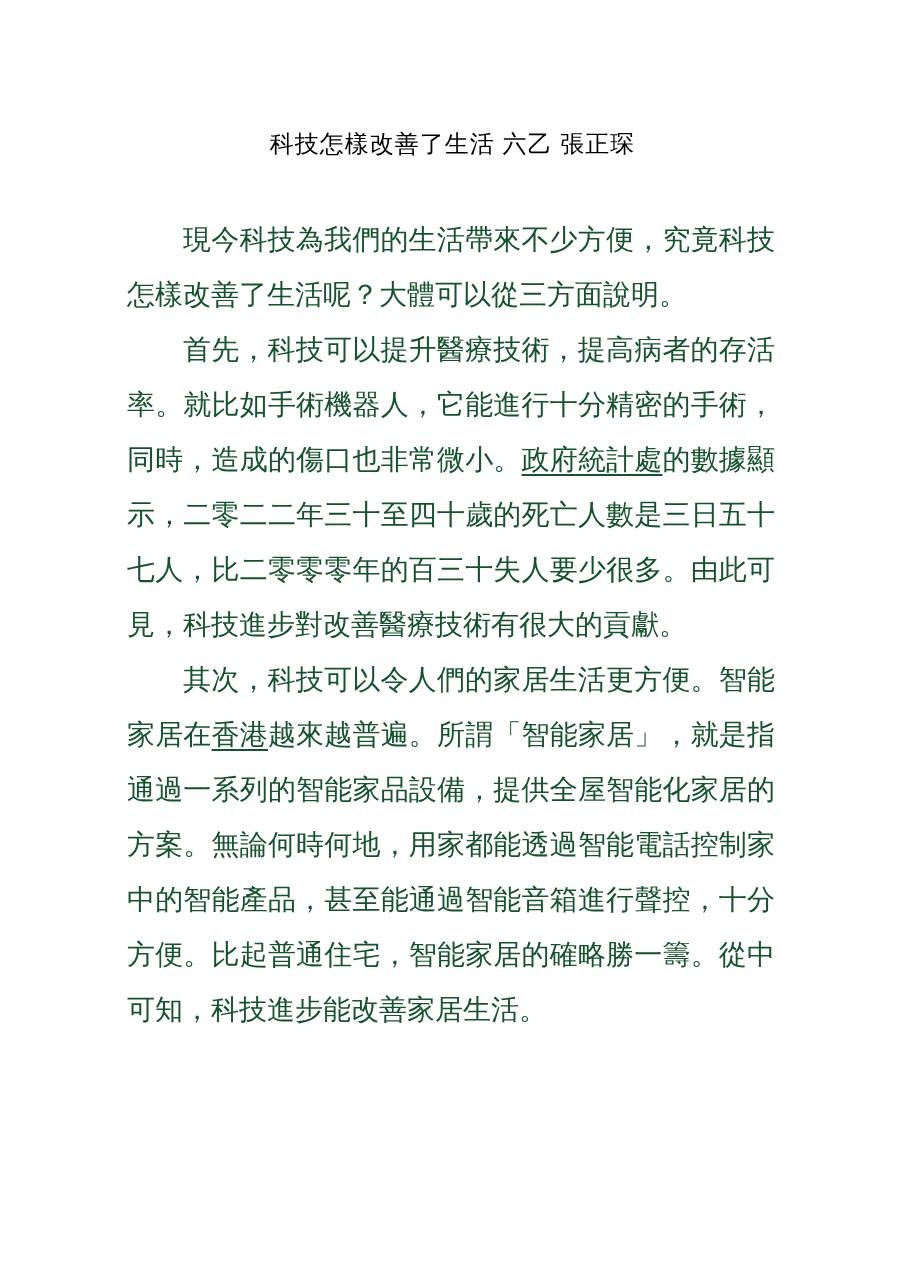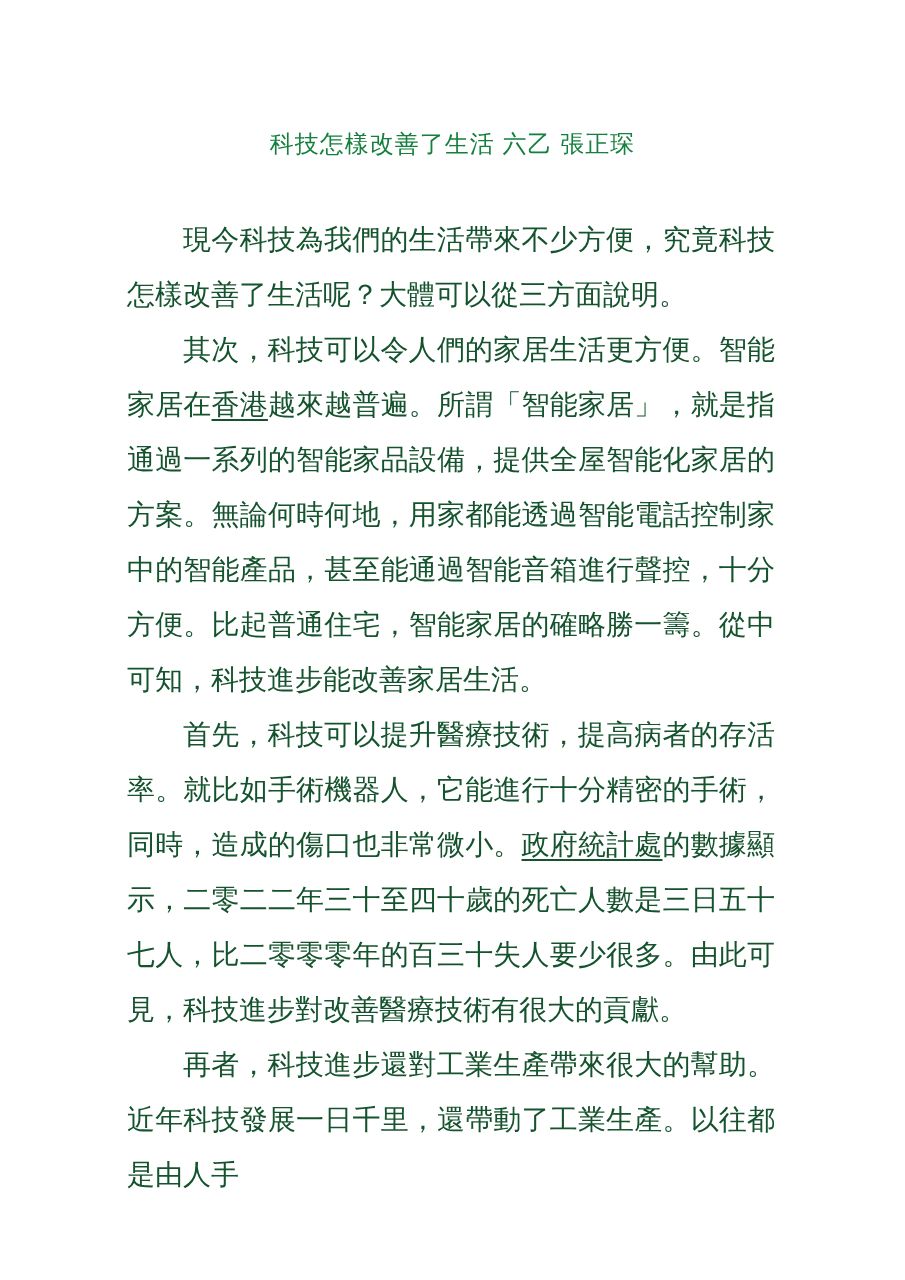--- a/index.html
+++ b/index.html
@@ -15,21 +15,21 @@
     background: #ffffff;
     color: #111111;
     overflow: hidden;
   }
   .doc-title {
     margin-top: 128px;
     text-align: center;
     font-size: 24px;
     font-weight: 400;
     letter-spacing: 1px;
-    color: #15803d;
+    color: #000000;
     white-space: pre;
   }
   .doc-body {
     width: 648px;
     margin: 52px 0 0 127px;
     font-size: 28px;
     line-height: 55px;
     text-align: justify;
     color: #14532d;
   }
@@ -48,20 +48,19 @@
 <body>
 
 <div class="page">
 
   <h1 class="doc-title">科技怎樣改善了生活 六乙 張正琛</h1>
 
   <div class="doc-body">
 
     <p><span class="seg">現今科技為我們的生活帶來不少方便，究竟科技怎樣改善了生活呢？大體可以從三方面說明。</span></p>
 
+    <p><span class="seg">首先，科技可以提升醫療技術，提高病者的存活率。就比如手術機器人，它能進行十分精密的手術，同時，造成的傷口也非常微小。</span><span class="seg u">政府統計處</span><span class="seg">的數據顯示，二零二二年三十至四十歲的死亡人數是三日五十七人，比二零零零年的百三十失人要少很多。由此可見，科技進步對改善醫療技術有很大的貢獻。</span></p>
+
     <p><span class="seg">其次，科技可以令人們的家居生活更方便。智能家居在</span><span class="seg u">香港</span><span class="seg">越來越普遍。所謂「智能家居」，就是指通過一系列的智能家品設備，提供全屋智能化家居的方案。無論何時何地，用家都能透過智能電話控制家中的智能產品，甚至能通過智能音箱進行聲控，十分方便。比起普通住宅，智能家居的確略勝一籌。從中可知，科技進步能改善家居生活。</span></p>
 
-    <p><span class="seg">首先，科技可以提升醫療技術，提高病者的存活率。就比如手術機器人，它能進行十分精密的手術，同時，造成的傷口也非常微小。</span><span class="seg u">政府統計處</span><span class="seg">的數據顯示，二零二二年三十至四十歲的死亡人數是三日五十七人，比二零零零年的百三十失人要少很多。由此可見，科技進步對改善醫療技術有很大的貢獻。</span></p>
-
-    <p><span class="seg">再者，科技進步還對工業生產帶來很大的幫助。近年科技發展一日千里，還帶動了工業生產。以往都是由人手</span></p>
 
   </div>
 </div>
 
 </body></html>

